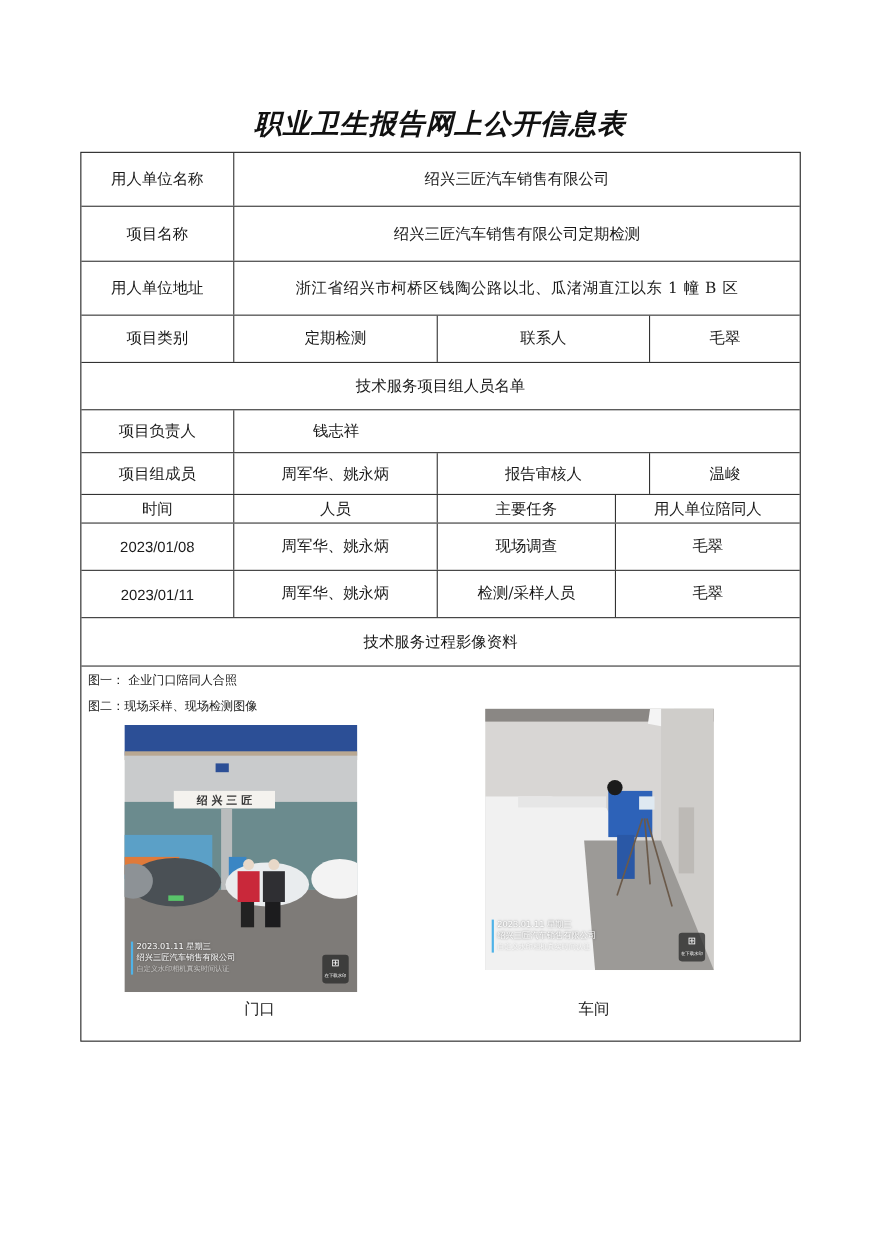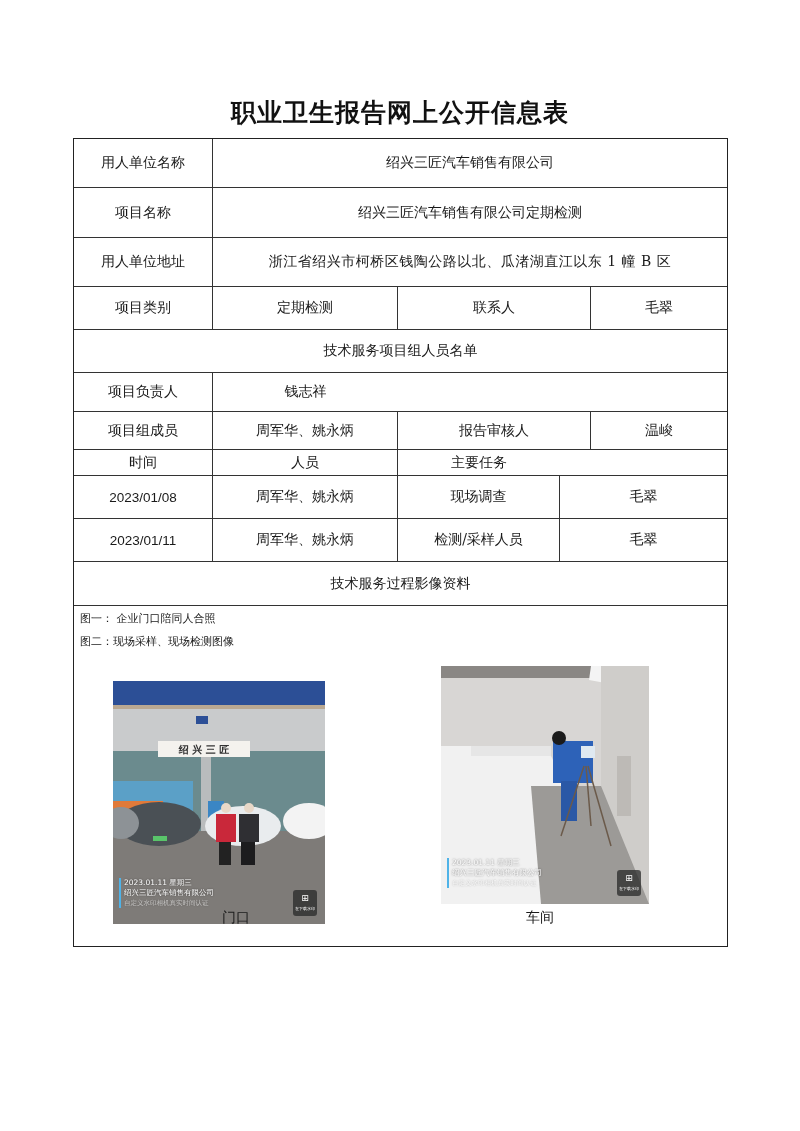--- a/index.html
+++ b/index.html
@@ -1,28 +1,28 @@
 <!DOCTYPE html>
 <html><head>
 <meta charset="utf-8">
 <style>
   html, body { margin:0; padding:0; background:#ffffff; }
   body { width:800px; height:1131px; position:relative; font-family:"DejaVu Serif","Liberation Serif",serif; color:#1a1a1a; overflow:hidden; }
-  .title { position:absolute; left:0; top:96px; width:800px; text-align:center; font-size:25px; font-weight:bold; letter-spacing:1px; color:#111; }
+  .title { position:absolute; left:0; top:96px; width:800px; text-align:center; font-size:25px; font-weight:bold; letter-spacing:1px; color:#111;font-style:italic; }
   .tbl { position:absolute; left:73px; top:138px; width:655px; border:1.5px solid #222; box-sizing:border-box; }
   .row { display:flex; border-bottom:1.2px solid #333; box-sizing:border-box; }
   .row:last-child { border-bottom:none; }
   .cell { display:flex; align-items:center; justify-content:center; border-right:1.2px solid #333; box-sizing:border-box; font-size:14px; text-align:center; }
   .cell:last-child { border-right:none; }
   .c1 { width:139px; } .c2 { width:185px; } .c3 { width:193px; } .c4 { flex:1; }
   .d3 { width:162px; }
   .full { flex:1; }
   .photos { position:relative; height:340px; }
   .cap-line { position:absolute; left:6px; font-size:11px; }
-  .photo { position:absolute; overflow:hidden;margin-top:22px; }
+  .photo { position:absolute; overflow:hidden; }
   .p1 { left:39px; top:53px; width:212px; height:243px; }
   .p2 { left:367px; top:38px; width:208px; height:238px; }
   .photo-cap { position:absolute; font-size:14px; }
   .wm { position:absolute; left:6px; bottom:16px; color:#fff; font-family:"DejaVu Sans","Liberation Sans",sans-serif; font-size:7.5px; line-height:10px; border-left:2px solid #4fb3e8; padding-left:3px; text-shadow:0 0 2px rgba(0,0,0,.6); }
   .wm .sub { opacity:.55; font-size:6.5px; }
   .wmbtn { position:absolute; right:8px; bottom:8px; width:24px; height:26px; background:rgba(40,40,40,.75); border-radius:3px; color:#fff; font-family:"DejaVu Sans",sans-serif; font-size:9px; text-align:center; line-height:16px; }
   .wmbtn span { display:block; font-size:4px; line-height:5px; }
 </style>
 </head>
 <body>
@@ -58,20 +58,21 @@
   <div class="row" style="height:38px">
     <div class="cell c1">项目组成员</div>
     <div class="cell c2">周军华、姚永炳</div>
     <div class="cell c3">报告审核人</div>
     <div class="cell c4">温峻</div>
   </div>
   <div class="row" style="height:26px">
     <div class="cell c1">时间</div>
     <div class="cell c2">人员</div>
     <div class="cell d3">主要任务</div>
+    <div class="cell c4">用人单位陪同人</div>
   </div>
   <div class="row" style="height:43px">
     <div class="cell c1" style="font-family:'Liberation Sans',sans-serif;font-size:13.5px">2023/01/08</div>
     <div class="cell c2">周军华、姚永炳</div>
     <div class="cell d3">现场调查</div>
     <div class="cell c4">毛翠</div>
   </div>
   <div class="row" style="height:43px">
     <div class="cell c1" style="font-family:'Liberation Sans',sans-serif;font-size:13.5px">2023/01/11</div>
     <div class="cell c2">周军华、姚永炳</div>

